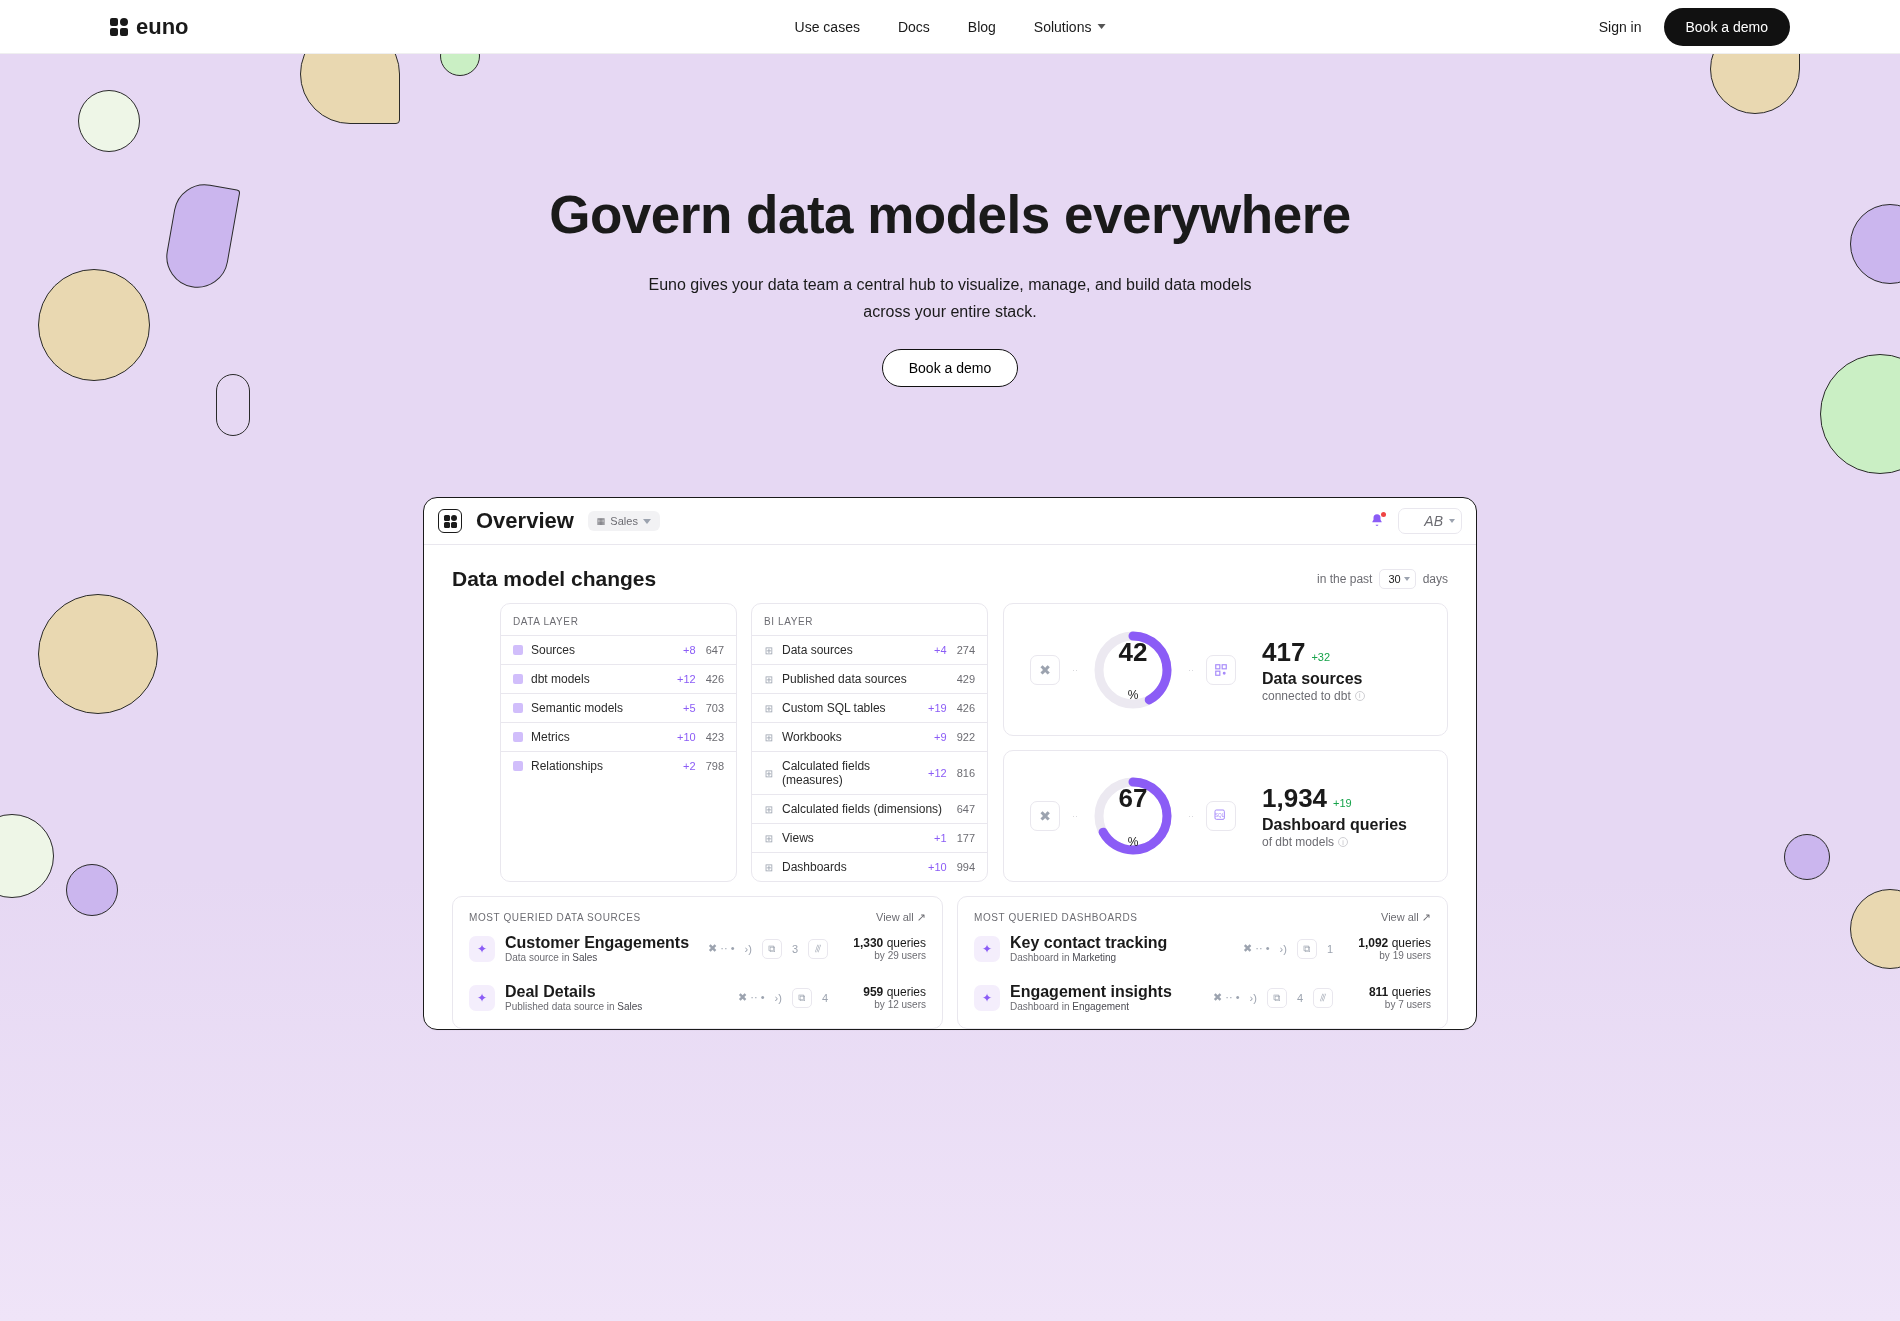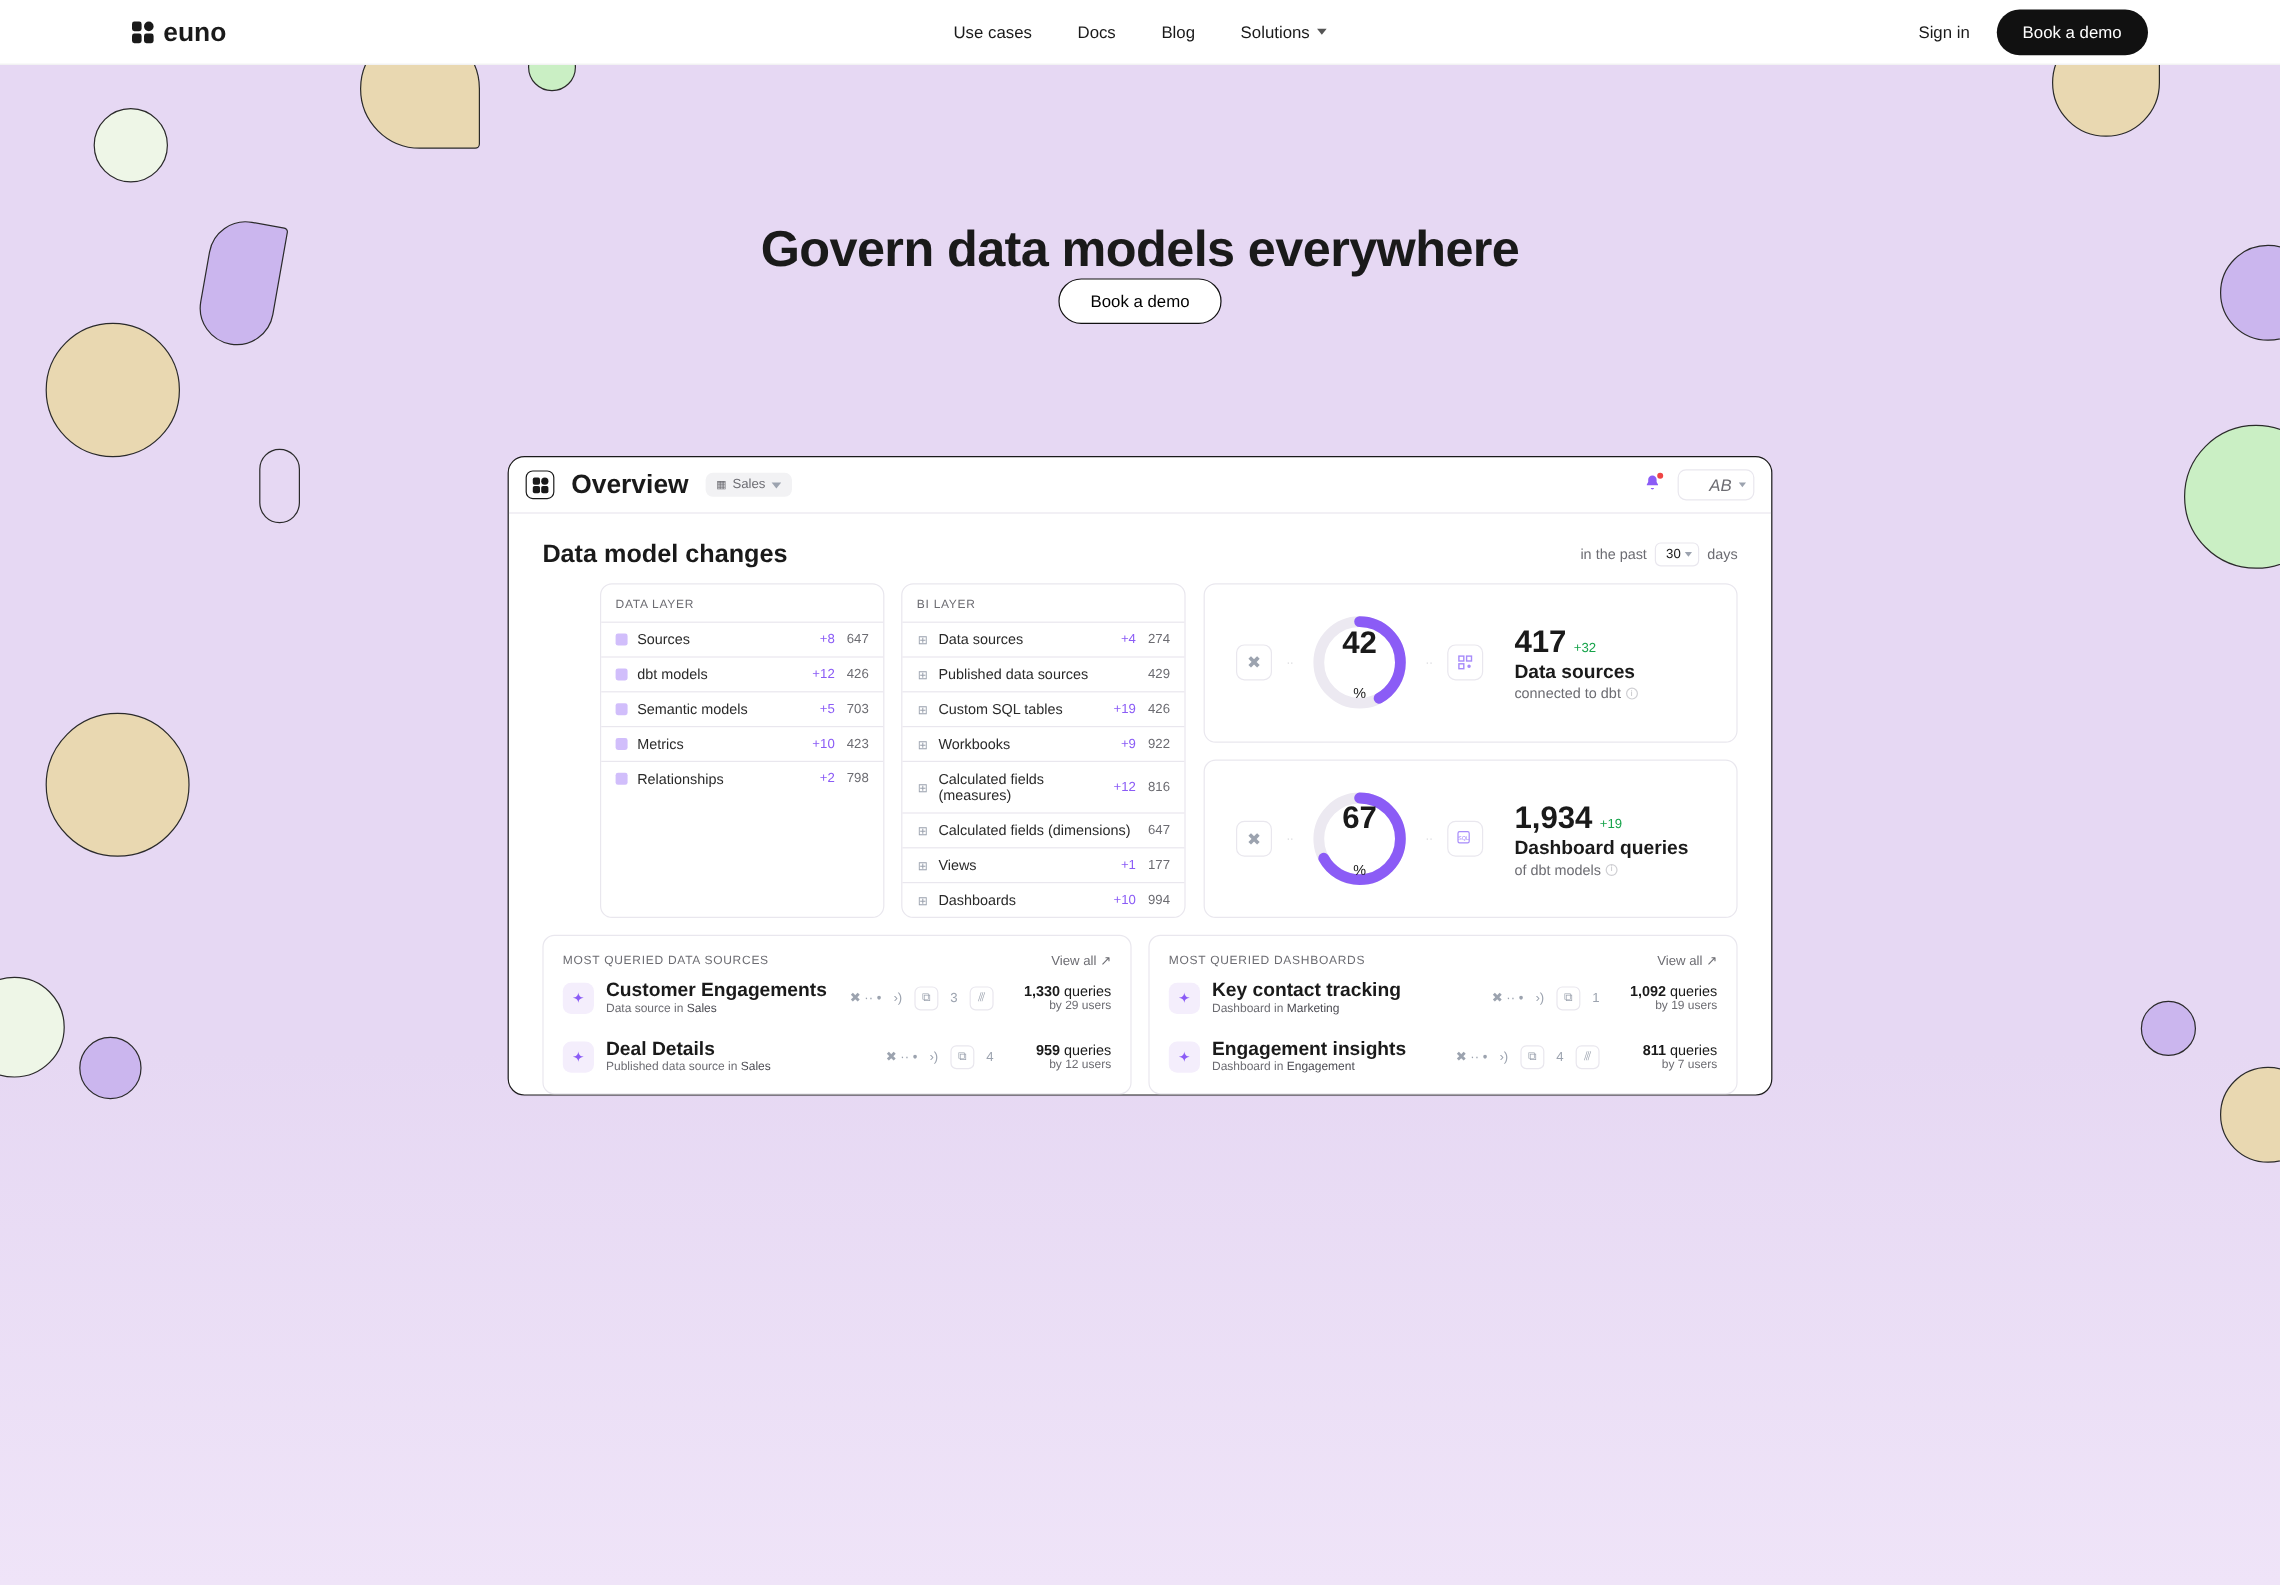--- a/index.html
+++ b/index.html
@@ -42,21 +42,21 @@
   .btn-pill-outline{background:#fff;border:1px solid #111;border-radius:22px;padding:10px 26px;font-size:14px;font-weight:500;cursor:pointer;}
 
   
   .hero {
     background: linear-gradient(180deg,#e6d8f3 0%,#e6d8f3 65%,#efe4f8 100%);
     min-height: 1267px;
     position: relative;
     overflow: hidden;
   }
   .blob{position:absolute;border:1px solid #2a2a2a;}
-  .hero h1{font-size:42px;font-weight:600;text-align:center;margin:0;padding-top:130px;letter-spacing:-0.5px;}
+  .hero h1{font-size:53px;font-weight:600;text-align:center;margin:0;padding-top:130px;letter-spacing:-0.5px;}
   .hero p.sub{max-width:620px;text-align:center;margin:26px auto 24px;font-size:16px;line-height:1.7;}
   .hero-cta{display:flex;justify-content:center;}
 
   
   .app {
     width:1054px;margin:110px auto 0;background:var(--card-bg);
     border:1.5px solid #1a1a1a;border-radius:14px;box-shadow:0 1px 0 rgba(0,0,0,.02);
     position:relative;z-index:1;overflow:hidden;
   }
   .app-top{display:flex;align-items:center;padding:10px 14px;gap:14px;border-bottom:1px solid var(--border-soft);}
@@ -173,20 +173,21 @@
   <div class="blob" style="top:810px;left:66px;width:52px;height:52px;border-radius:50%;background:#cbb6ee;"></div>
   <div class="blob" style="top:-30px;left:300px;width:100px;height:100px;border-radius:50% 50% 4px 50%;background:#e9d8b1;"></div>
   <div class="blob" style="top:-18px;left:440px;width:40px;height:40px;border-radius:50%;background:#caefc4;"></div>
   <div class="blob" style="top:-30px;right:100px;width:90px;height:90px;border-radius:50% 4px 50% 50%;background:#e9d8b1;"></div>
   <div class="blob" style="top:150px;right:-30px;width:80px;height:80px;border-radius:50%;background:#cbb6ee;"></div>
   <div class="blob" style="top:300px;right:-40px;width:120px;height:120px;border-radius:50%;background:#caefc4;"></div>
   <div class="blob" style="top:780px;right:70px;width:46px;height:46px;border-radius:50%;background:#cbb6ee;"></div>
   <div class="blob" style="top:835px;right:-30px;width:80px;height:80px;border-radius:50%;background:#e9d8b1;"></div>
 
   <h1>Govern data models everywhere</h1>
+  <p class="sub">Euno gives your data team a central hub to visualize, manage, and build data models across your entire stack.</p>
   <div class="hero-cta">
     <button class="btn-pill-outline">Book a demo</button>
   </div>
 
   <div class="app">
 
     <div class="app-top">
       <div class="app-logo">
           <div class="app-logo-inner">
             <span></span>

